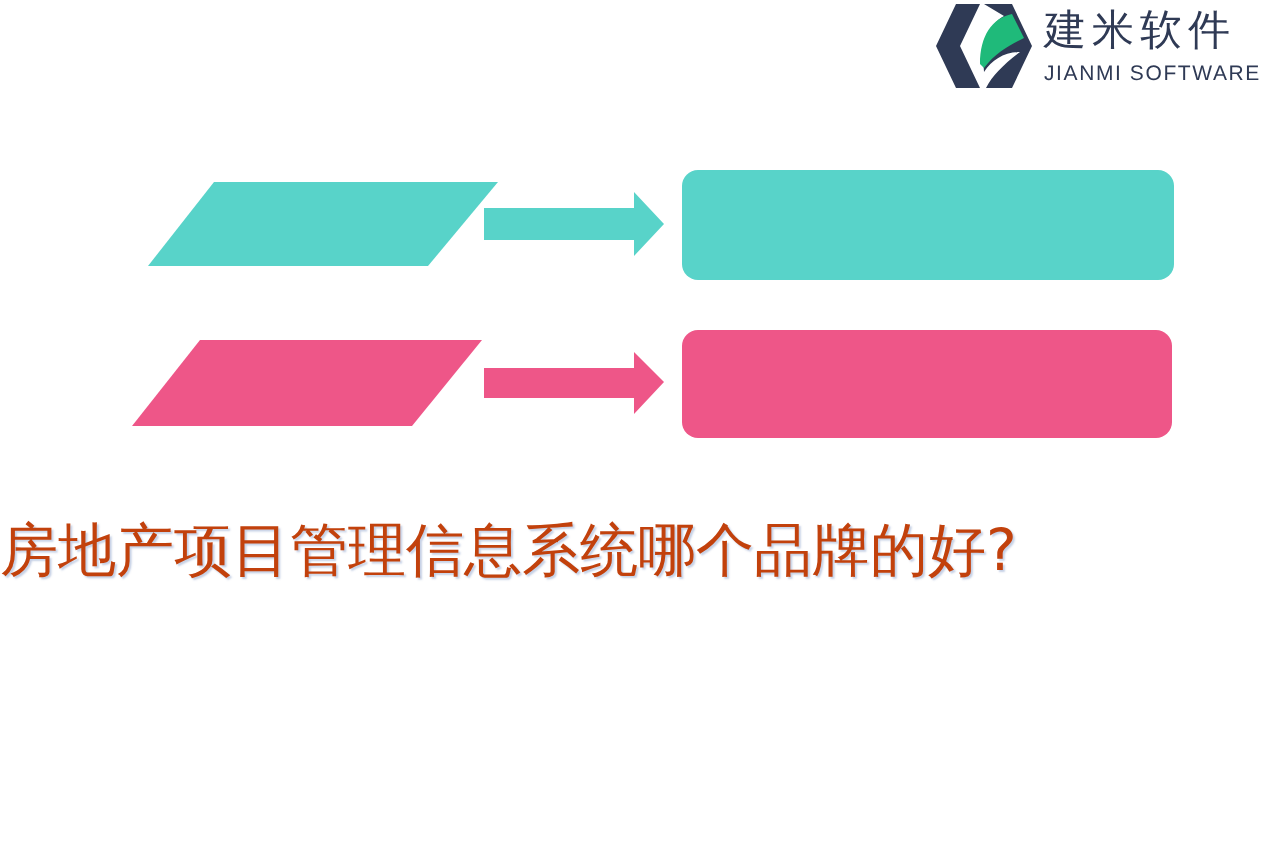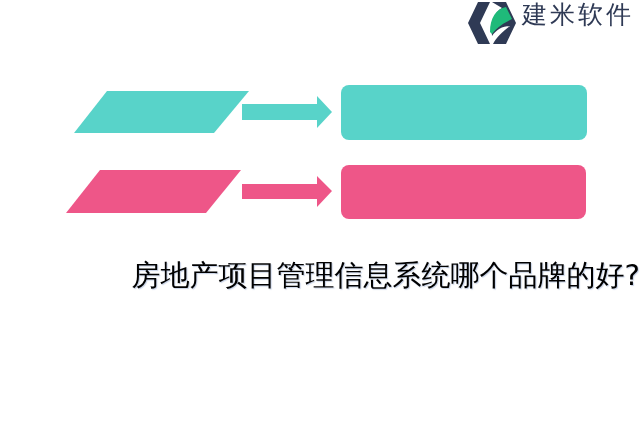--- a/index.html
+++ b/index.html
@@ -1,36 +1,37 @@
 <!DOCTYPE html>
 <html><head>
   <meta charset="utf-8">
   <style>
     html, body { margin: 0; padding: 0; }
     body { width: 640px; height: 427px; background: #ffffff; position: relative; overflow: hidden; font-family: "DejaVu Sans", sans-serif; }
     .logo { position: absolute; left: 466px; top: 0px; width: 174px; height: 48px; }
     .logo-mark { position: absolute; left: 0; top: 2px; width: 52px; height: 42px; }
-    .logo-cn { position: absolute; left: 56px; top: 0px; font-size: 25px; color: #2f3a55; letter-spacing: 3px; line-height: 30px; white-space: nowrap; }
+    .logo-cn { position: absolute; left: 56px; top: 0px; font-size: 21px; color: #2f3a55; letter-spacing: 3px; line-height: 30px; white-space: nowrap; }
     .logo-en { position: absolute; left: 56px; top: 31px; font-size: 10.5px; color: #2f3a55; letter-spacing: 0.8px; line-height: 12px; white-space: nowrap; font-family: "Liberation Sans", sans-serif; }
     .diagram { position: absolute; left: 0; top: 0; width: 640px; height: 240px; }
     .box { position: absolute; border-radius: 8px; }
     .box-teal { left: 341px; top: 85px; width: 246px; height: 55px; }
     .box-pink { left: 341px; top: 165px; width: 245px; height: 54px; }
-    .title { position: absolute; left: 0; top: 257px; width: 640px; text-align: right; color: #000000; font-size: 29px; line-height: 36px; text-shadow: 1px 1px 1px rgba(90,120,180,0.35); }
+    .title { position: absolute; left: 0; top: 257px; width: 640px; text-align: left; color: #c2410c; font-size: 29px; line-height: 36px; text-shadow: 1px 1px 1px rgba(90,120,180,0.35); }
   </style>
 </head>
 <body>
 
 <div class="logo">
   <svg class="logo-mark" viewBox="0 0 52 42">
     <polygon points="12,0 24,0 14,21 24,42 12,42 2,21" fill="#2f3a55"></polygon>
     <path d="M26,0 L40,0 L50,21 L40,42 L27,42 C30,36 36,30 44,24 C36,24 30,28 26,34 C25,22 28,10 36,6 Z" fill="#2f3a55"></path>
     <path d="M24,30 C24,16 30,7 40,5 L46,17 C40,20 32,24 26,32 Z" fill="#1fba7a"></path>
   </svg>
   <div class="logo-cn">建米软件</div>
+  <div class="logo-en">JIANMI SOFTWARE</div>
 </div>
 
 <div class="diagram">
   <svg width="640" height="240" style="position:absolute;left:0;top:0">
     <polygon points="107,91 249,91 214,133 74,133" fill="#58d3c9"></polygon>
     <polygon points="242,104 317,104 317,96 332,112 317,128 317,120 242,120" fill="#58d3c9"></polygon>
     <polygon points="100,170 241,170 206,213 66,213" fill="#ee5688"></polygon>
     <polygon points="242,184 317,184 317,176 332,191 317,207 317,199 242,199" fill="#ee5688"></polygon>
   </svg>
   <div class="box box-teal" style="background:#58d3c9">

